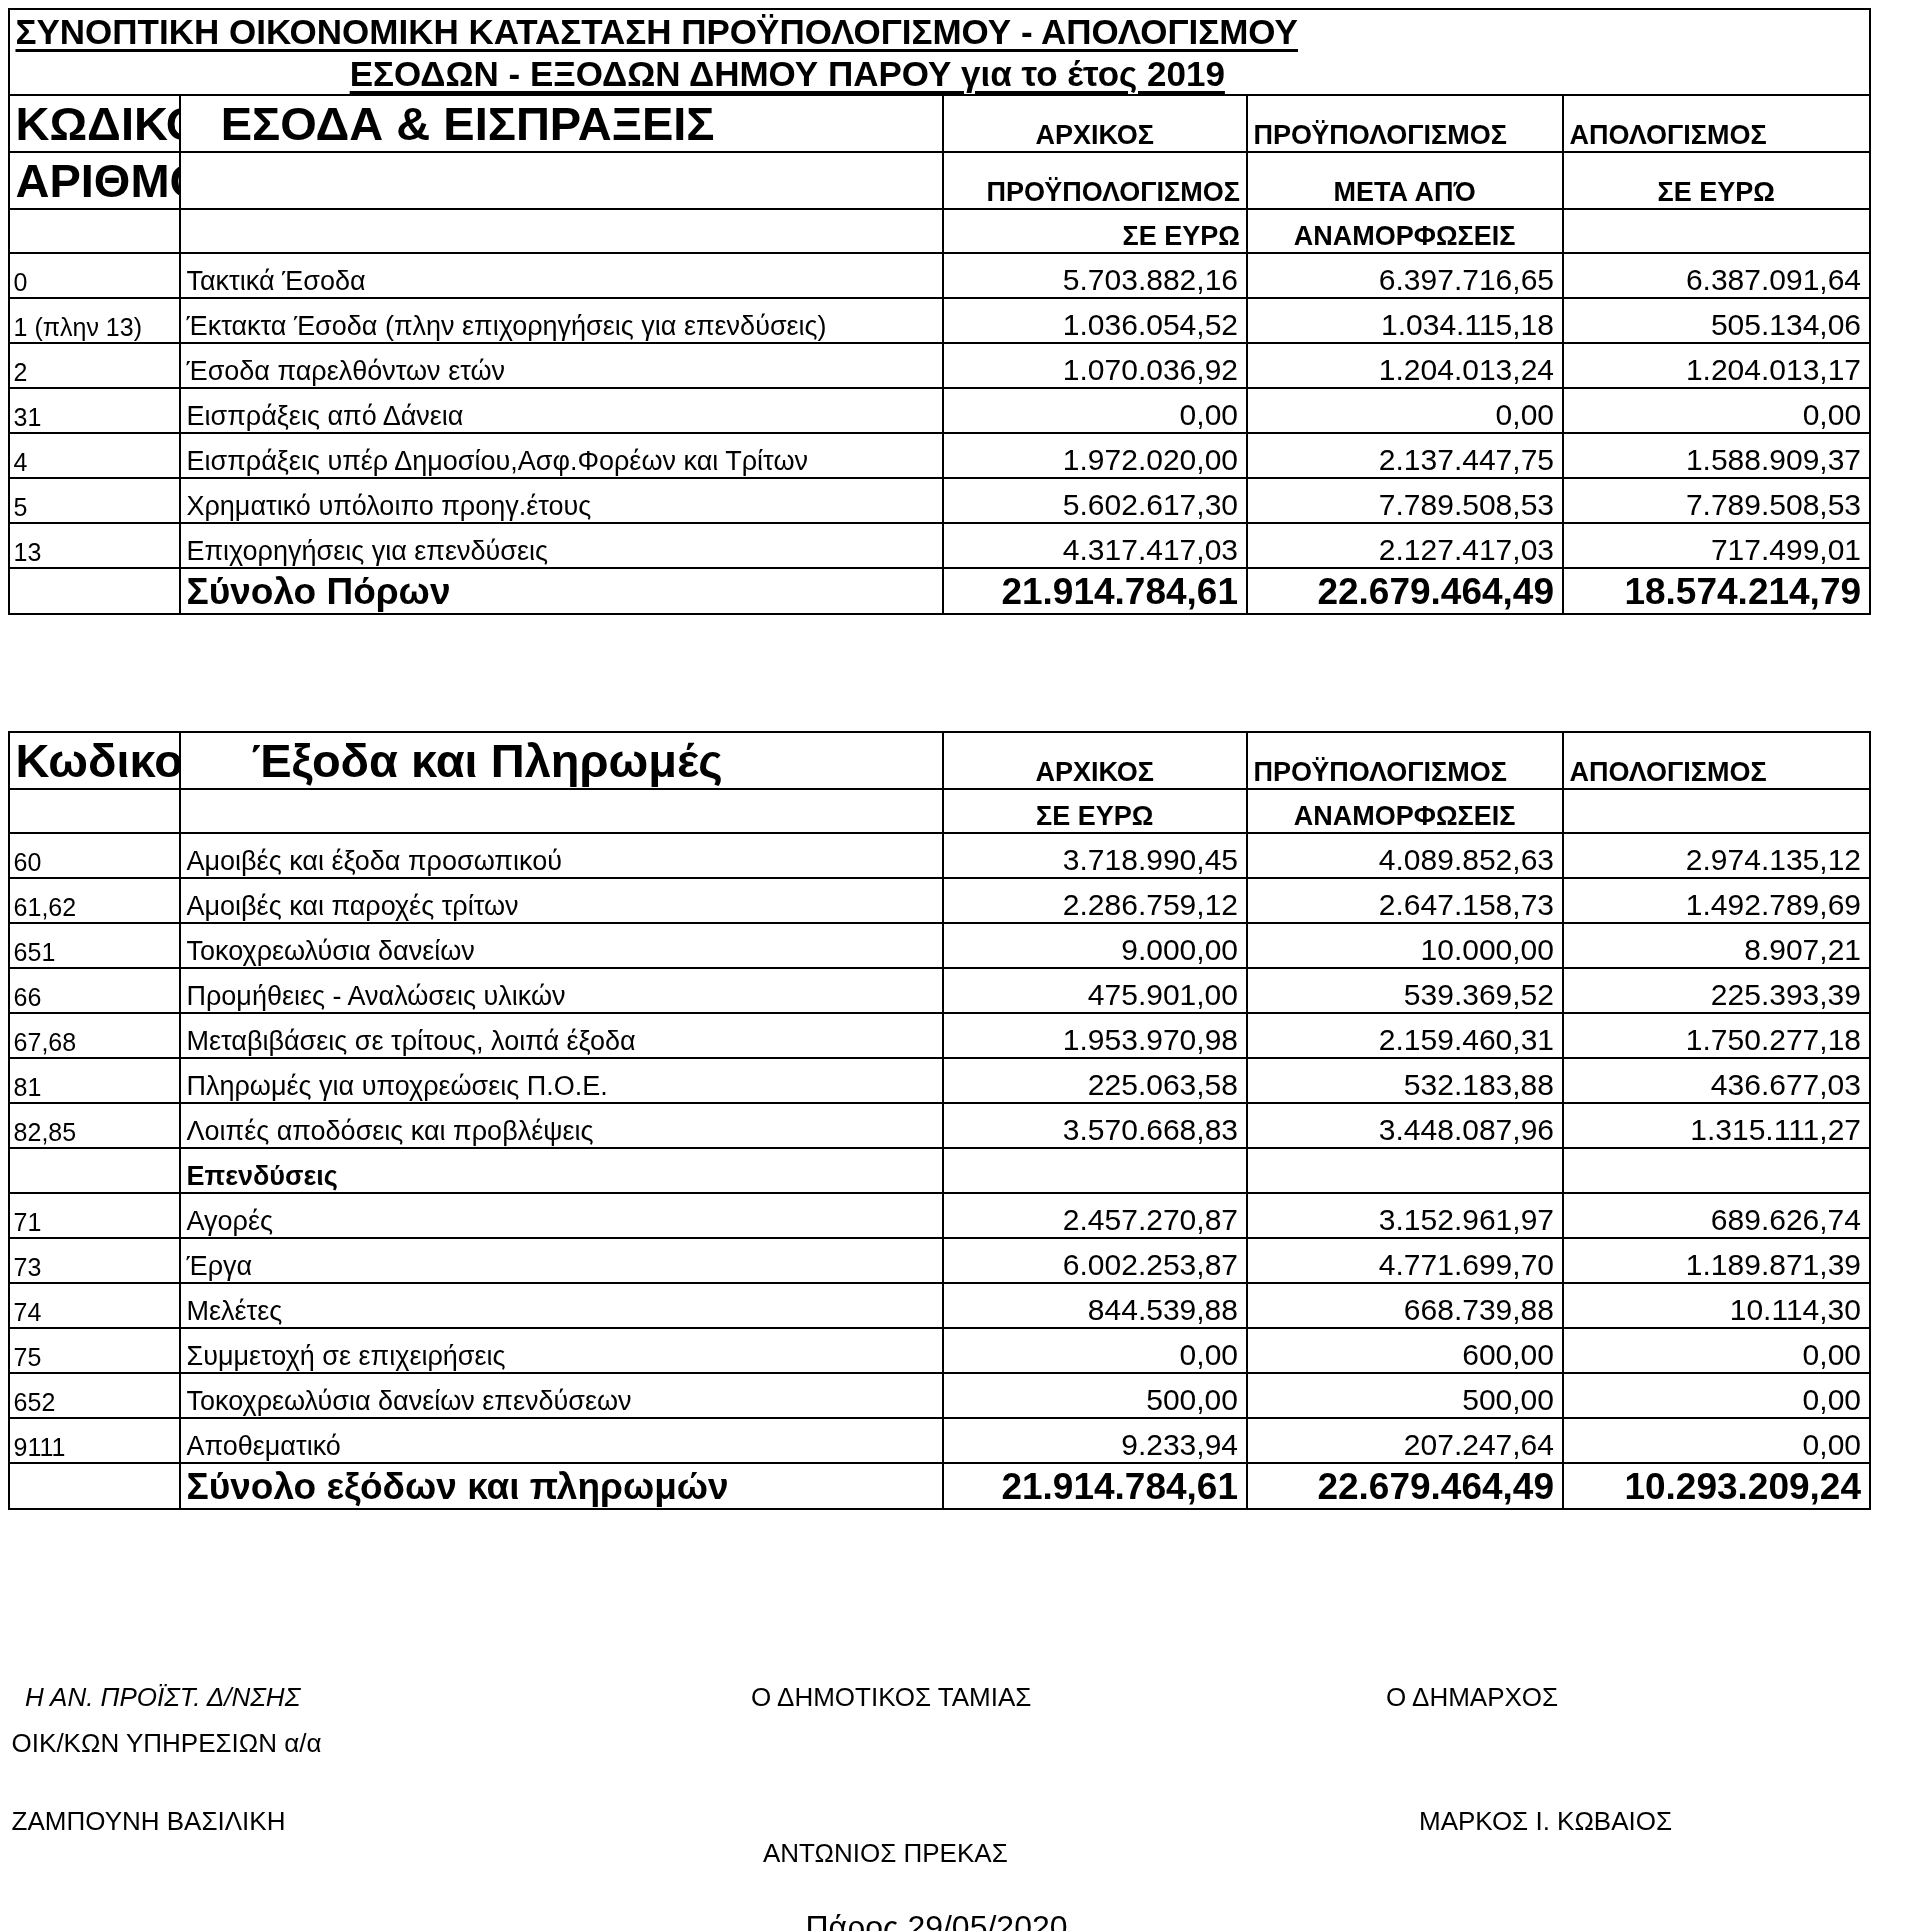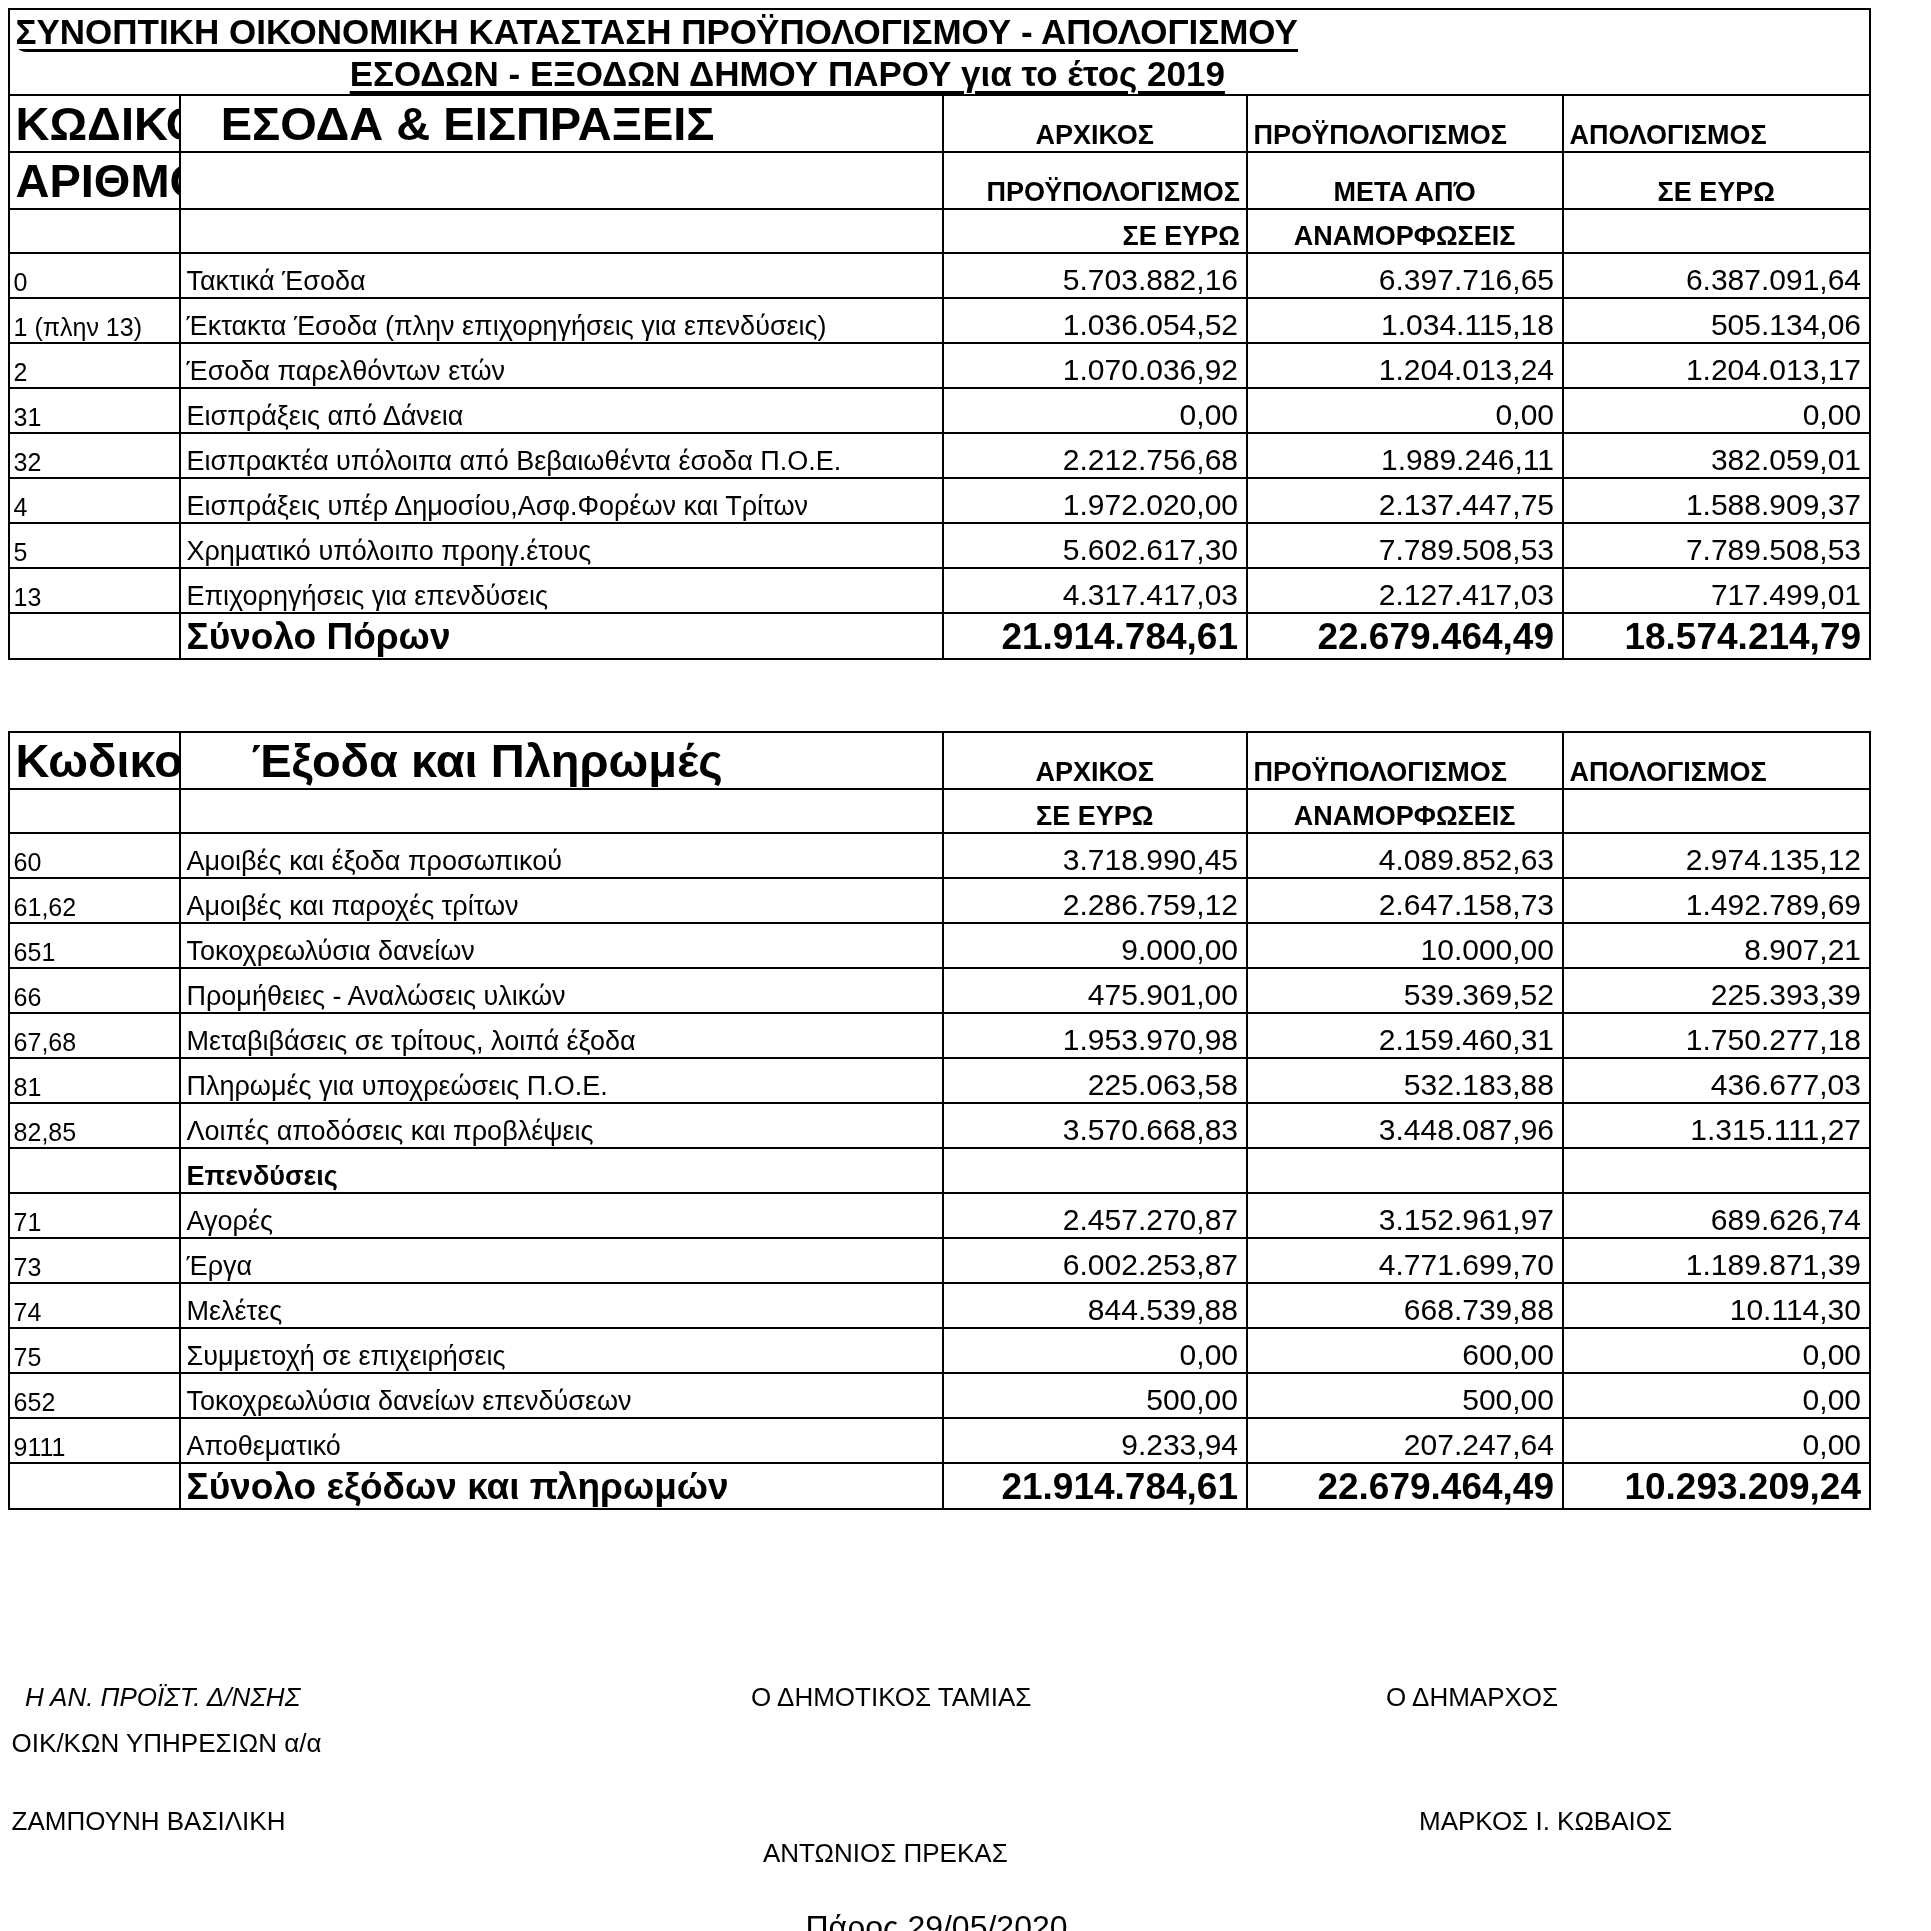--- a/index.html
+++ b/index.html
@@ -34,21 +34,21 @@
 <table class="t1">
   <colgroup>
       <col class="c1">
       <col class="c2">
       <col class="c3">
       <col class="c4">
       <col class="c5">
     </colgroup>
   <tbody>
     <tr class="title-row first">
-      <td colspan="5" style="border-radius:18px;">
+      <td colspan="5" style="">
         <span class="title">ΣΥΝΟΠΤΙΚΗ ΟΙΚΟΝΟΜΙΚΗ ΚΑΤΑΣΤΑΣΗ ΠΡΟΫΠΟΛΟΓΙΣΜΟΥ - ΑΠΟΛΟΓΙΣΜΟΥ</span>
       </td>
     </tr>
     <tr class="title-row">
       <td colspan="5" style="padding-left:340px;">
         <span class="title">ΕΣΟΔΩΝ - ΕΞΟΔΩΝ ΔΗΜΟΥ ΠΑΡΟΥ για το  έτος 2019</span>
       </td>
     </tr>
     <tr class="hdr">
       <td class="big left">ΚΩΔΙΚΟΙ</td>
@@ -93,27 +93,20 @@
         <td class="num">1.070.036,92</td>
         <td class="num">1.204.013,24</td>
         <td class="num">1.204.013,17</td>
       </tr>
       <tr class="row">
         <td class="code">31</td>
         <td>Εισπράξεις από Δάνεια</td>
         <td class="num">0,00</td>
         <td class="num">0,00</td>
         <td class="num">0,00</td>
-      </tr>
-      <tr class="row">
-        <td class="code">32</td>
-        <td>Εισπρακτέα υπόλοιπα από Βεβαιωθέντα έσοδα Π.Ο.Ε.</td>
-        <td class="num">2.212.756,68</td>
-        <td class="num">1.989.246,11</td>
-        <td class="num">382.059,01</td>
       </tr>
       <tr class="row">
         <td class="code">4</td>
         <td>Εισπράξεις υπέρ Δημοσίου,Ασφ.Φορέων και Τρίτων</td>
         <td class="num">1.972.020,00</td>
         <td class="num">2.137.447,75</td>
         <td class="num">1.588.909,37</td>
       </tr>
       <tr class="row">
         <td class="code">5</td>

